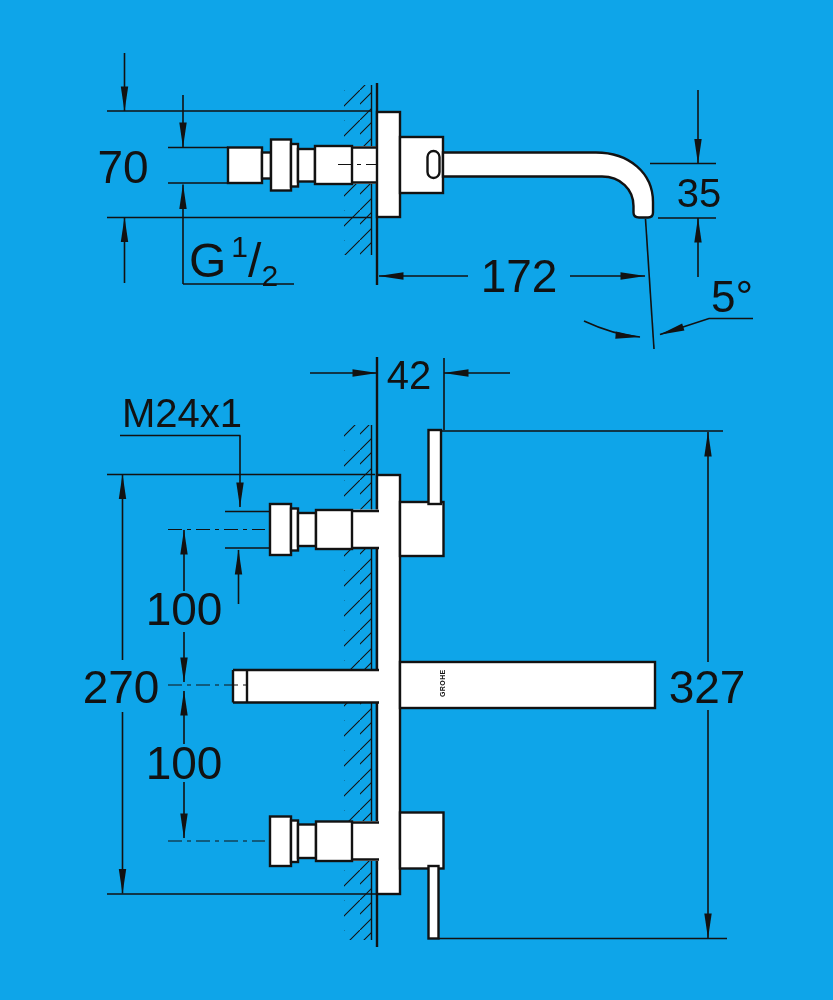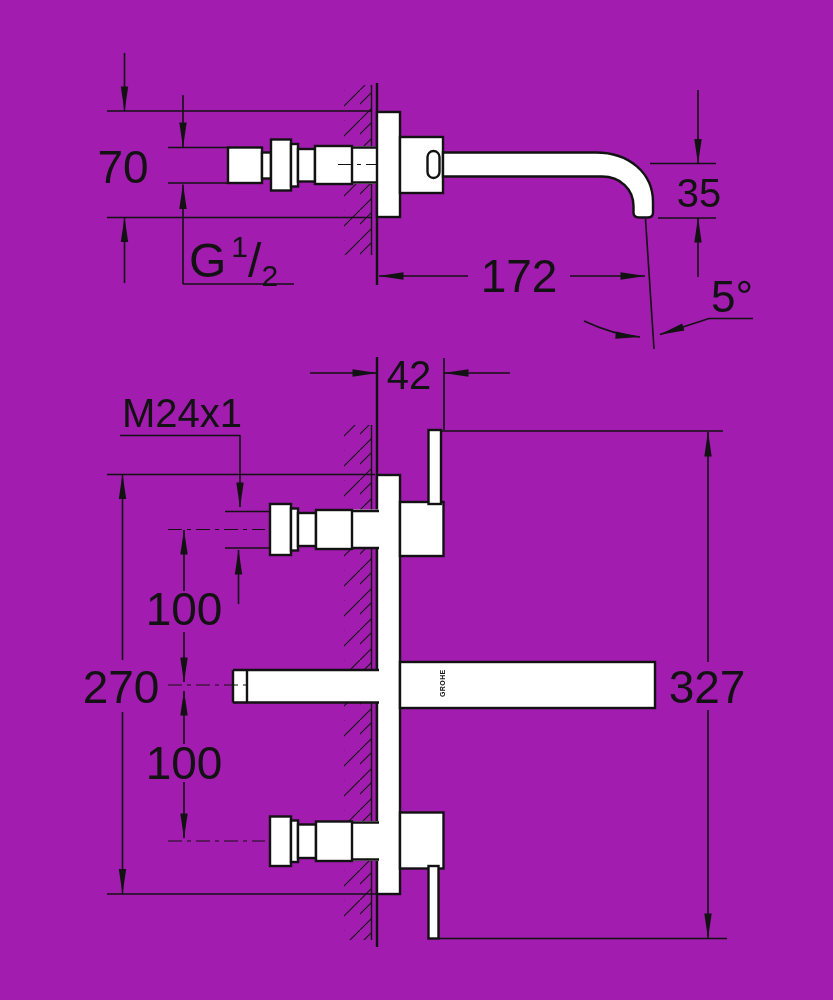--- a/index.html
+++ b/index.html
@@ -1,16 +1,16 @@
 <!DOCTYPE html>
 <html><head>
 <meta charset="utf-8">
 <style>
   html,body{margin:0;padding:0;background:#ffffff;}
-  .stage{width:833px;height:1000px;background:#a21caf;position:relative;overflow:hidden;}
+  .stage{width:833px;height:1000px;background:#0ea5e9;position:relative;overflow:hidden;}
   svg text{font-family:"Liberation Sans",sans-serif;fill:#121212;}
   .num{font-size:46px;}
   .sm{font-size:40px;}
   .mid{font-size:44px;}
   .tG{font-size:48px;}
   .tFr{font-size:30px;}
   .brand{font-size:7px;font-weight:bold;letter-spacing:0.4px;}
   .obj{fill:#ffffff;stroke:#121212;stroke-width:2.4;}
   .edge{fill:none;stroke:#121212;stroke-width:2.4;}
   .erase{fill:#ffffff;stroke:none;}

